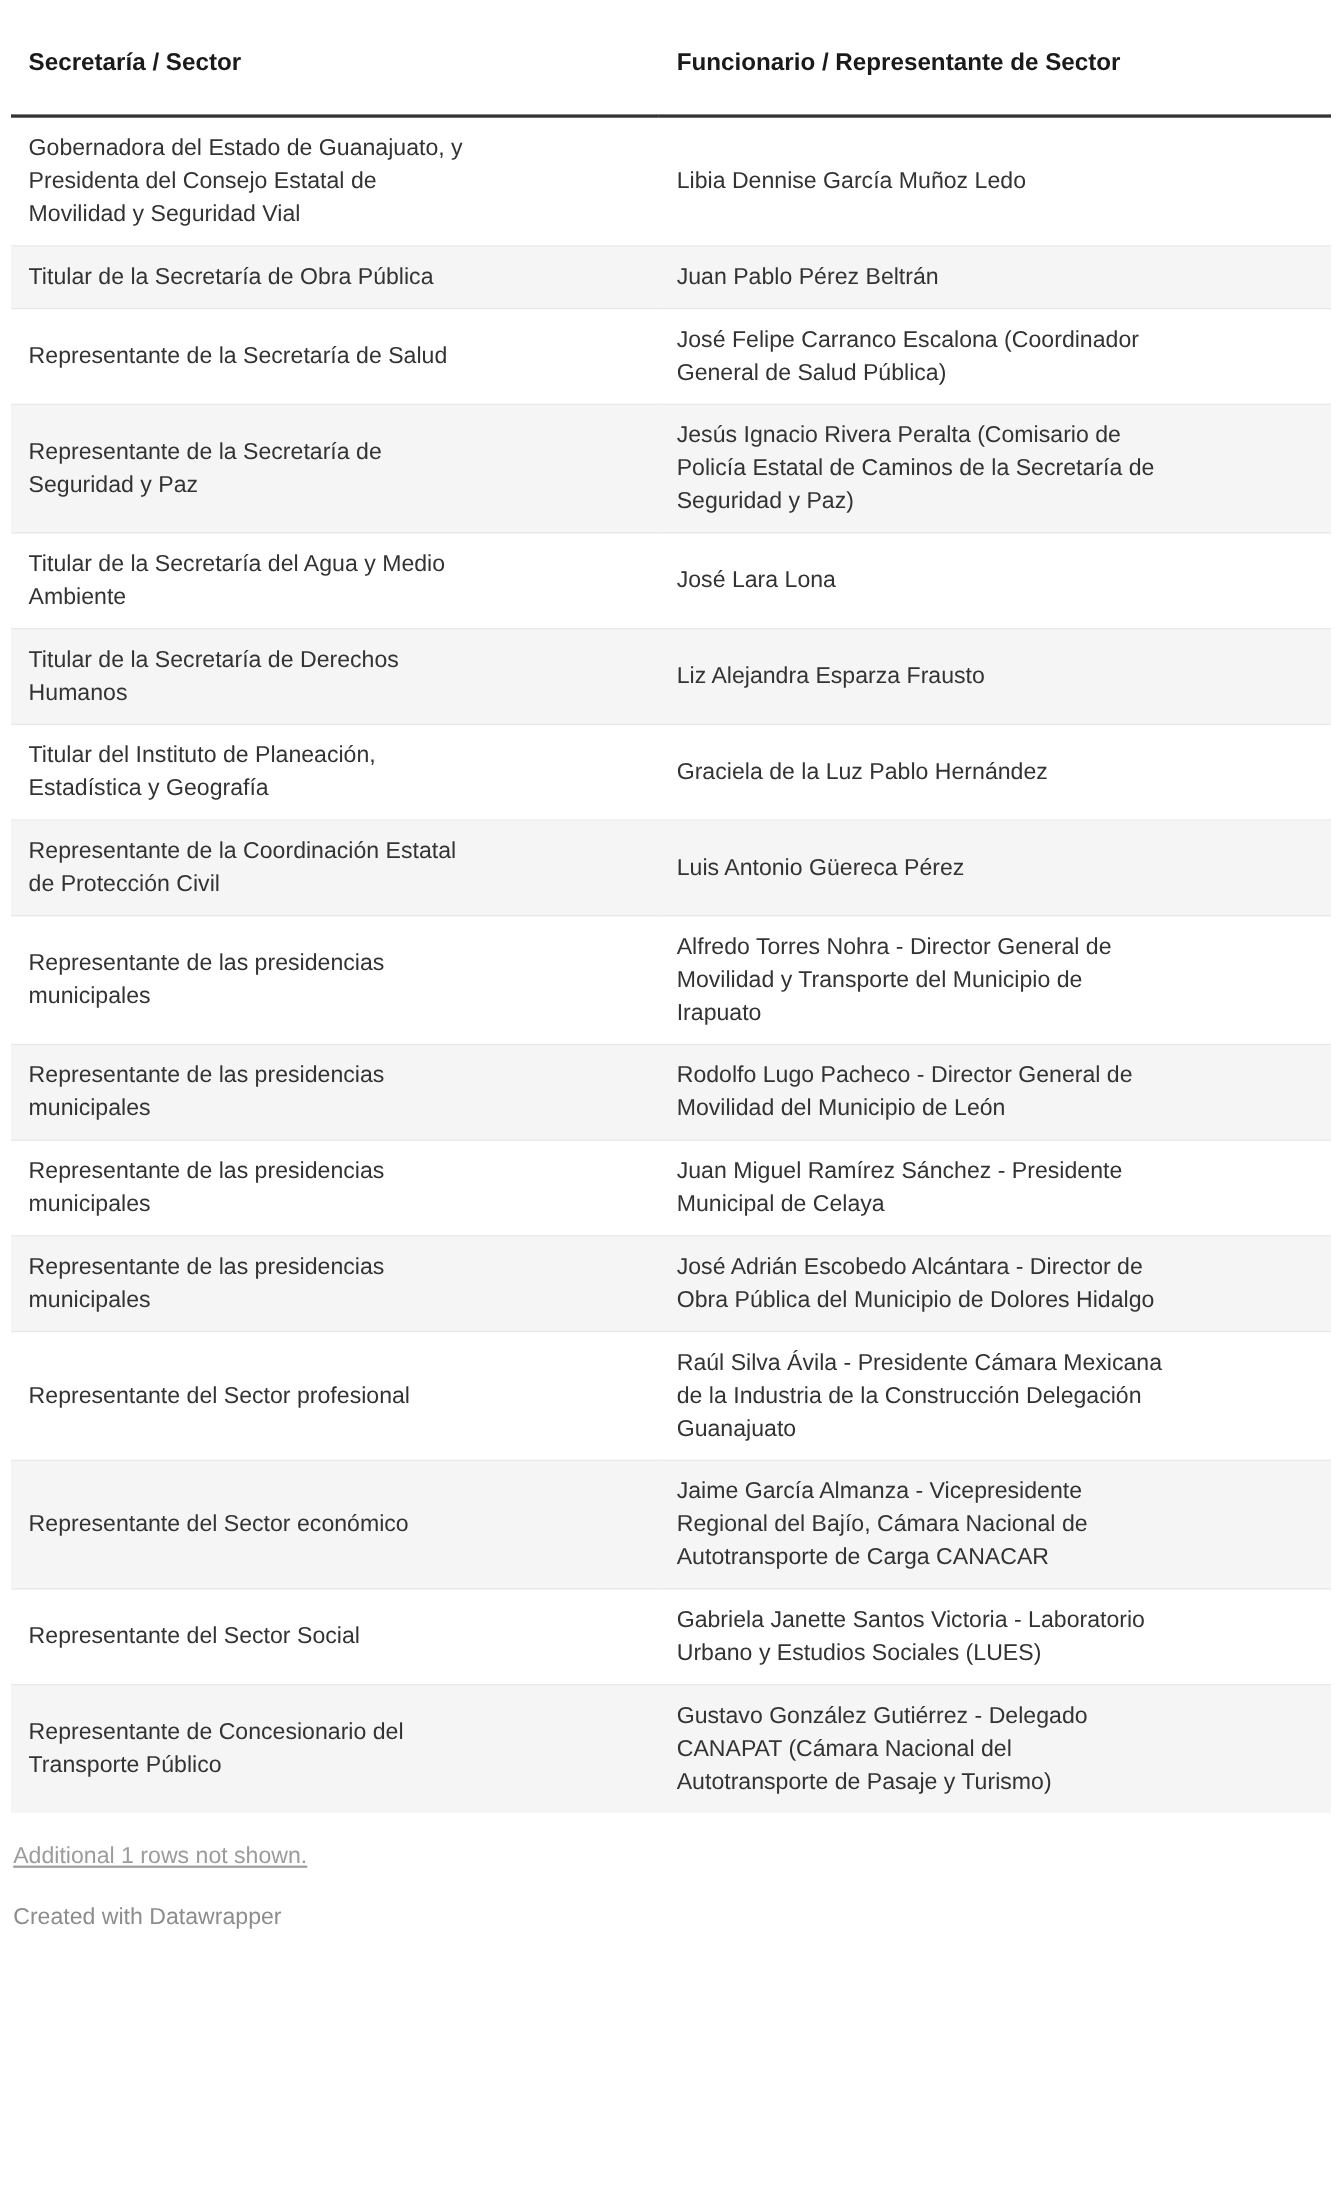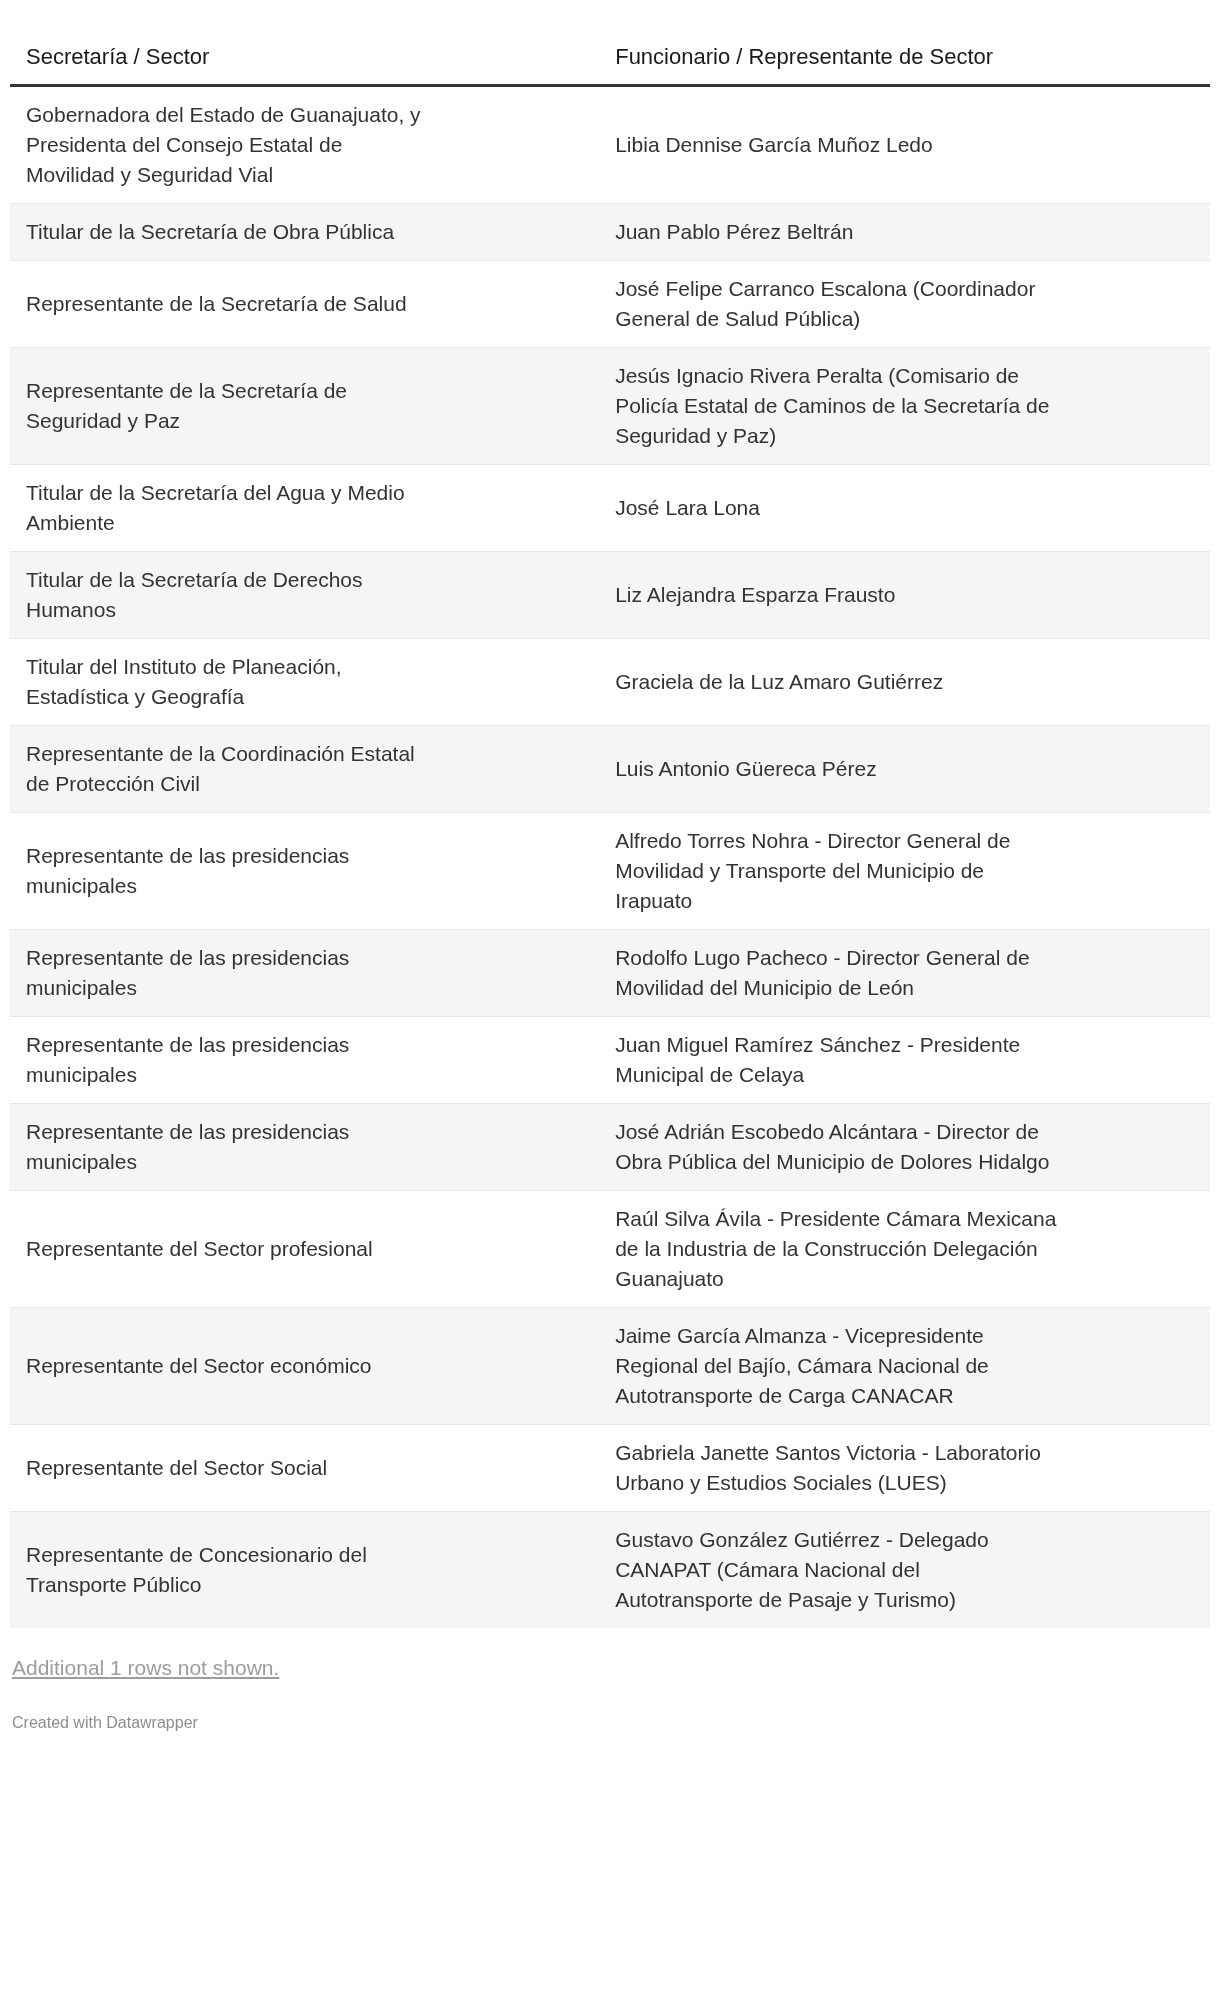--- a/index.html
+++ b/index.html
@@ -26,23 +26,23 @@
     width:100%;
     border-collapse:collapse;
     table-layout:fixed;
   }
   table.dw-table col.col-sector{width:49.1%;}
   table.dw-table col.col-rep{width:50.9%;}
   table.dw-table thead th{
     text-align:left;
     font-size:22px;
     line-height:30px;
-    font-weight:normal;
+    font-weight:bold;
     color:var(--header-text);
-    padding:6px 16px 12px 16px;
+    padding:6px 16px 32px 16px;
     border-bottom:3px solid var(--header-rule);
   }
   table.dw-table tbody td{
     font-size:21px;
     line-height:30px;
     color:var(--body-text);
     padding:13px 16px;
     vertical-align:middle;
     white-space:pre-line;
     overflow-wrap:break-word;
@@ -57,21 +57,21 @@
     margin-top:26px;
     padding:0 2px;
     font-size:21px;
     line-height:28px;
     color:var(--note-text);
     text-decoration:underline;
   }
   .attribution{
     margin-top:30px;
     padding:0 2px;
-    font-size:16px;
+    font-size:21px;
     line-height:22px;
     color:var(--attribution-text);
     text-decoration:none;
     display:inline-block;
   }
 </style>
 </head>
 <body>
 
 <div class="page">
@@ -117,21 +117,21 @@
           <td>José Lara Lona</td>
         </tr>
         <tr>
           <td>Titular de la Secretaría de Derechos
 Humanos</td>
           <td>Liz Alejandra Esparza Frausto</td>
         </tr>
         <tr>
           <td>Titular del Instituto de Planeación,
 Estadística y Geografía</td>
-          <td>Graciela de la Luz Amaro Gutiérrez</td>
+          <td>Graciela de la Luz Pablo Hernández</td>
         </tr>
         <tr>
           <td>Representante de la Coordinación Estatal
 de Protección Civil</td>
           <td>Luis Antonio Güereca Pérez</td>
         </tr>
         <tr>
           <td>Representante de las presidencias
 municipales</td>
           <td>Alfredo Torres Nohra - Director General de

